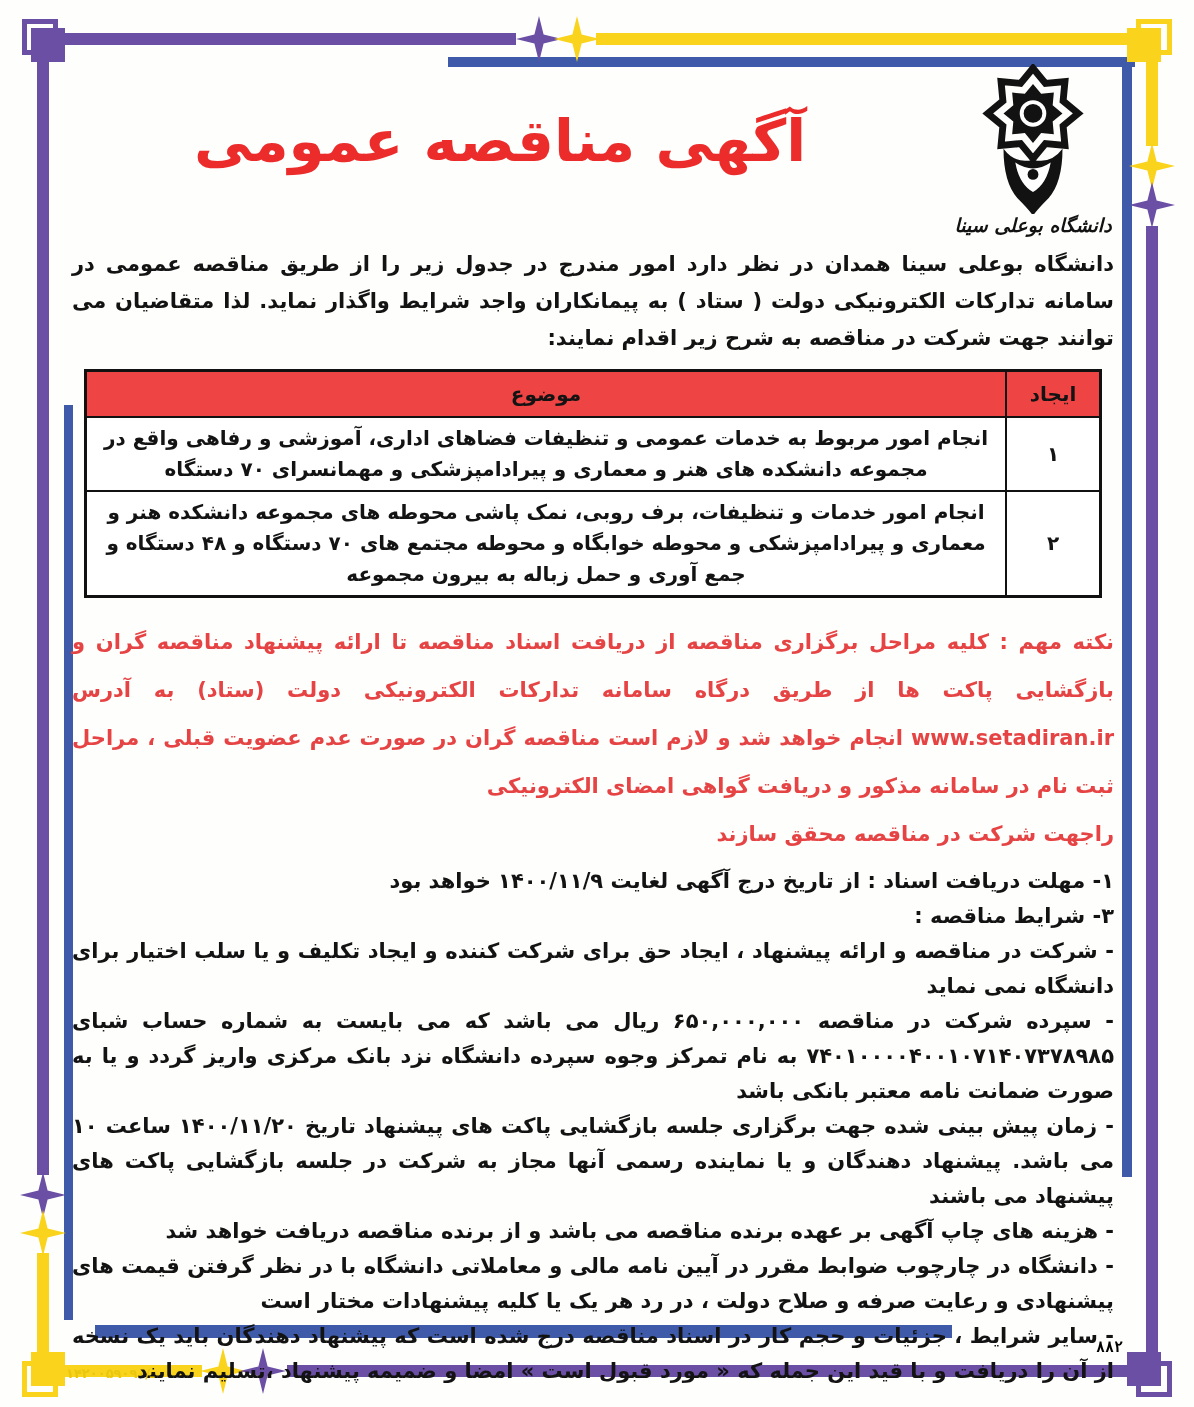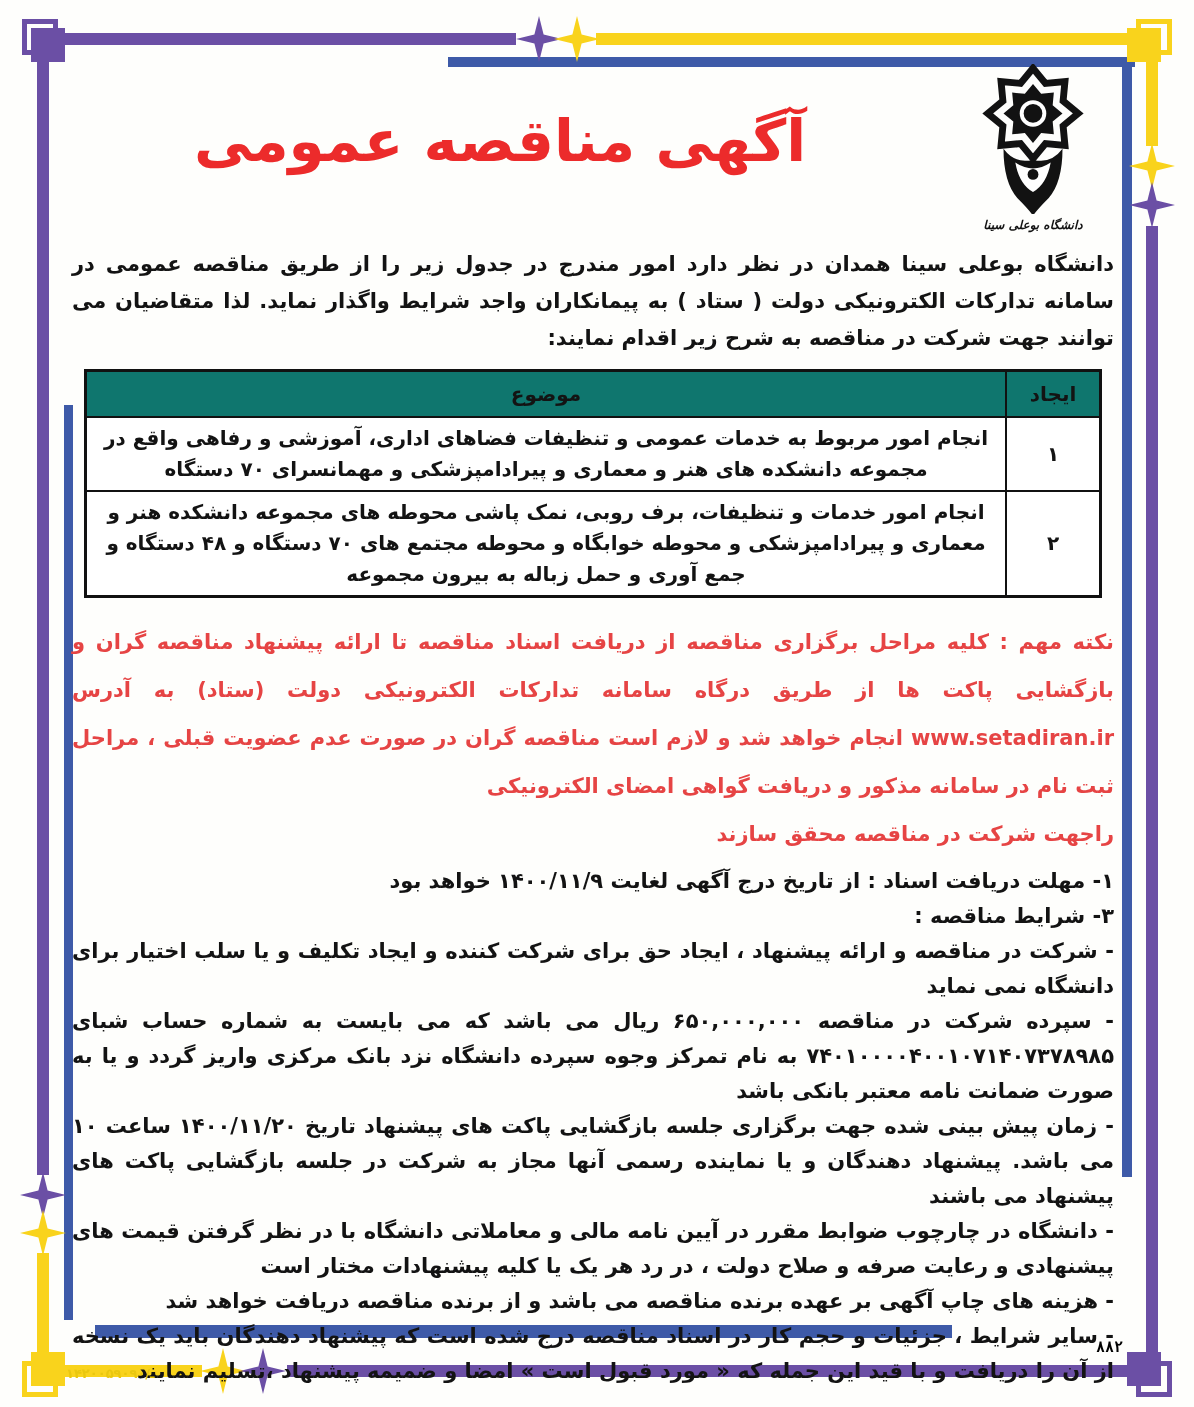--- a/index.html
+++ b/index.html
@@ -35,39 +35,39 @@
     display:flex; align-items:center; justify-content:center;
     color:#ec2b2b; font-size:58px; font-weight:700; direction:rtl;
     letter-spacing:-1px;
   }
   .logo-box {
     position:absolute; left:948px; top:64px; width:170px; z-index:3;
     text-align:center; direction:rtl;
   }
   .logo-box svg { display:block; margin:0 auto; }
   .logo-caption {
-    margin-top:2px; font-size:12px; font-style:italic; color:#121212; line-height:18px;
+    margin-top:2px; font-size:19px; font-style:italic; color:#121212; line-height:18px;
   }
 
   .doc {
     position:absolute; left:72px; top:246px; width:1042px; z-index:3;
     direction:rtl; color:#131313; font-size:21px;
   }
   .doc p { margin:0; }
   .intro { line-height:37px; text-align:justify; text-align-last:right; }
 
   table.subject-table {
     width:1018px; margin:12px auto 0 auto; border-collapse:collapse;
     border:3px solid #111; background:#fff;
   }
   table.subject-table th, table.subject-table td {
     border:2px solid #111; text-align:center; vertical-align:middle;
     font-size:20px; font-weight:700; padding:5px 10px; line-height:31px;
   }
-  table.subject-table th { background:#0f766e; height:34px; }
+  table.subject-table th { background:#ef4444; height:34px; }
   table.subject-table .col-no { width:72px; }
   table.subject-table td.subject { height:62px; }
 
   .note { margin-top:20px; color:#e64444; line-height:48px; }
   .note .body { text-align:justify; text-align-last:right; }
   .note .lastline { }
 
   .items { margin-top:6px; }
   .items p { line-height:35px; text-align:justify; text-align-last:right; }
 
@@ -164,22 +164,22 @@
       <p class="body">نکته مهم : کلیه مراحل برگزاری مناقصه از دریافت اسناد مناقصه تا ارائه پیشنهاد مناقصه گران و بازگشایی پاکت ها از طریق درگاه سامانه تدارکات الکترونیکی دولت (ستاد) به آدرس www.setadiran.ir انجام خواهد شد و لازم است مناقصه گران در صورت عدم عضویت قبلی ، مراحل ثبت نام در سامانه مذکور و دریافت گواهی امضای الکترونیکی</p>
       <p class="lastline">راجهت شرکت در مناقصه محقق سازند</p>
     </div>
 
     <div class="items">
       <p>۱- مهلت دریافت اسناد : از تاریخ درج آگهی لغایت ۱۴۰۰/۱۱/۹ خواهد بود</p>
       <p>۳- شرایط مناقصه :</p>
       <p>- شرکت در مناقصه و ارائه پیشنهاد ، ایجاد حق برای شرکت کننده و ایجاد تکلیف و یا سلب اختیار برای دانشگاه نمی نماید</p>
       <p>- سپرده شرکت در مناقصه ۶۵۰,۰۰۰,۰۰۰ ریال می باشد که می بایست به شماره حساب شبای ۷۴۰۱۰۰۰۰۴۰۰۱۰۷۱۴۰۷۳۷۸۹۸۵ به نام تمرکز وجوه سپرده دانشگاه نزد بانک مرکزی واریز گردد و یا به صورت ضمانت نامه معتبر بانکی باشد</p>
       <p>- زمان پیش بینی شده جهت برگزاری جلسه بازگشایی پاکت های پیشنهاد تاریخ ۱۴۰۰/۱۱/۲۰ ساعت ۱۰ می باشد. پیشنهاد دهندگان و یا نماینده رسمی آنها مجاز به شرکت در جلسه بازگشایی پاکت های پیشنهاد می باشند</p>
+      <p>- هزینه های چاپ آگهی بر عهده برنده مناقصه می باشد و از برنده مناقصه دریافت خواهد شد</p>
       <p>- دانشگاه در چارچوب ضوابط مقرر در آیین نامه مالی و معاملاتی دانشگاه با در نظر گرفتن قیمت های پیشنهادی و رعایت صرفه و صلاح دولت ، در رد هر یک یا کلیه پیشنهادات مختار است</p>
-      <p>- هزینه های چاپ آگهی بر عهده برنده مناقصه می باشد و از برنده مناقصه دریافت خواهد شد</p>
       <p>- سایر شرایط ، جزئیات و حجم کار در اسناد مناقصه درج شده است که پیشنهاد دهندگان باید یک نسخه از آن را دریافت و با قید این جمله که « مورد قبول است » امضا و ضمیمه پیشنهاد ،تسلیم نمایند</p>
 
     </div>
 
   </div>
 
   <div class="page-number">۸۸۲</div>
   <div class="print-code">ـ/۱۴۲۰۰۵۹۰۹۰</div>
 
 </div>

